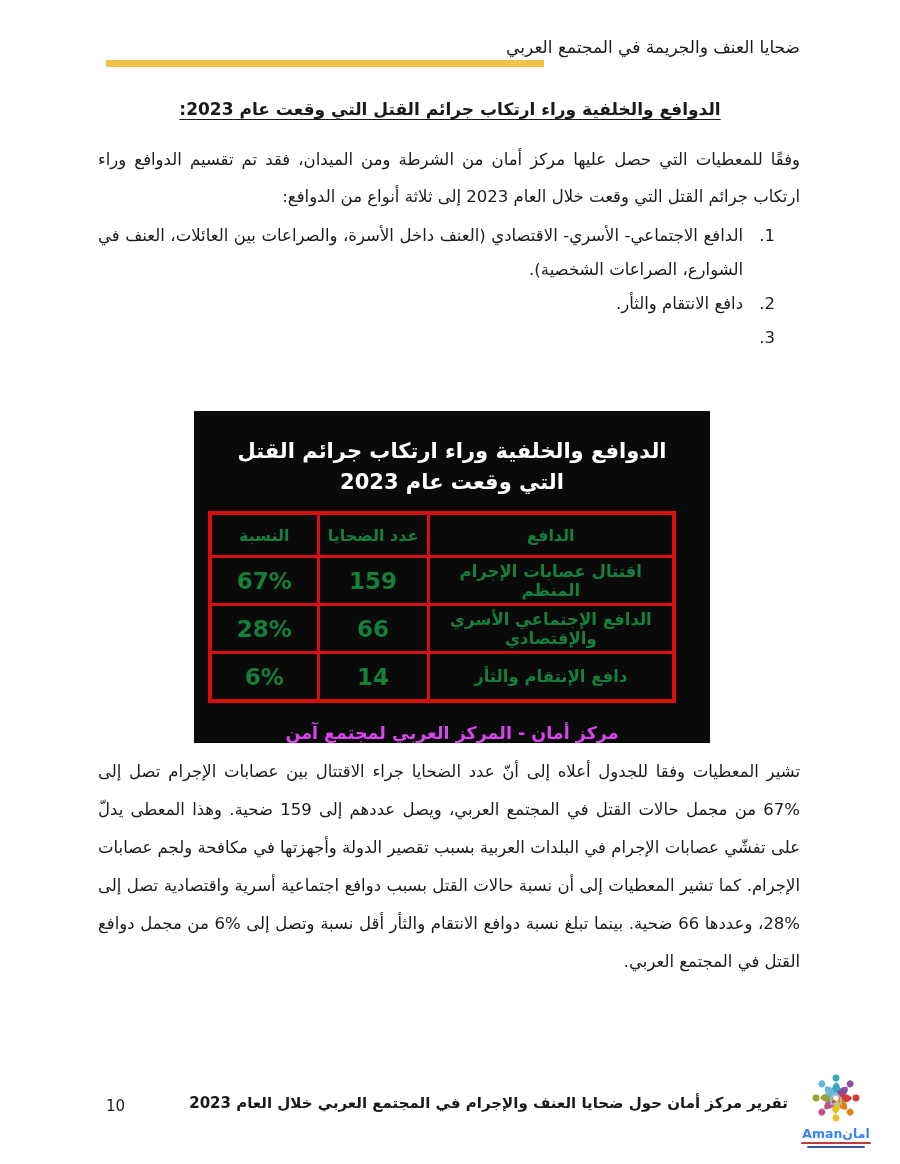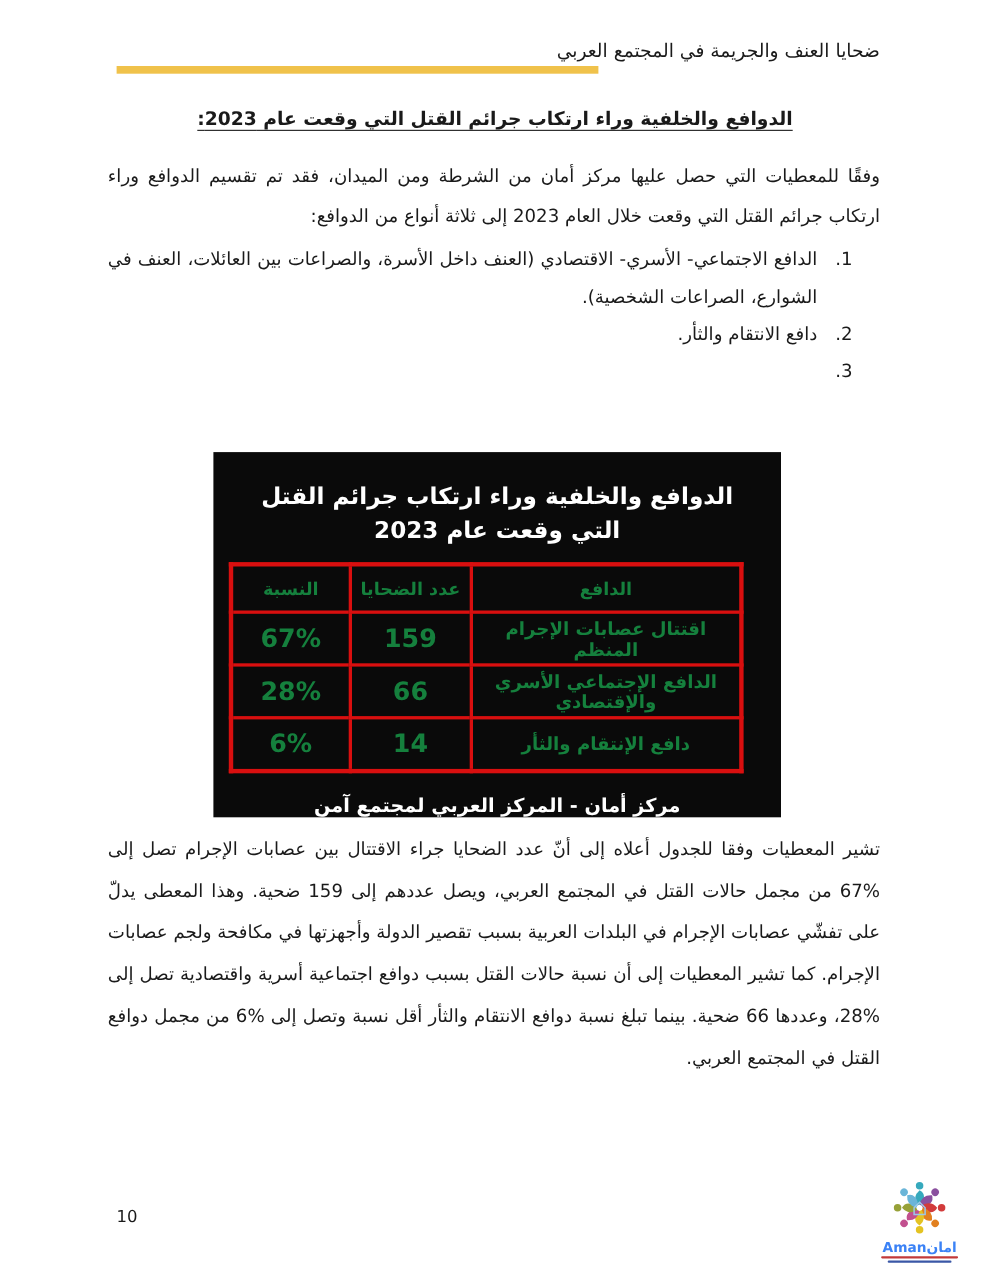--- a/index.html
+++ b/index.html
@@ -60,21 +60,21 @@
   .info-table{border:4px solid #d90f0f;}
   .col-percent{width:23.3%;}
   .col-victims{width:23.7%;}
   .col-motive{width:53%;}
   .hdr-row td{height:40px;font-size:16px;}
   .data-row td{height:45px;}
   .cell-num{font-size:23px;font-family:"DejaVu Sans",sans-serif;direction:ltr;}
   .cell-motive{font-size:16.5px;}
   .info-caption{
     margin-top:20px;text-align:center;
-    font-size:17.5px;font-weight:bold;color:#ffffff;
+    font-size:17.5px;font-weight:bold;color:#d946ef;
   }
   
   .page-number{position:absolute;left:106px;top:1097px;font-size:15px;direction:ltr;}
   .footer-title{position:absolute;right:112px;top:1094px;font-size:15px;font-weight:bold;}
   .logo{position:absolute;left:794px;top:1070px;width:84px;text-align:center;direction:ltr;}
   .logo-wordmark{font-size:12.5px;font-weight:bold;color:#3b82f6;line-height:12px;margin-top:-2px;}
   .logo-tagline{height:2px;margin:2px auto 0;border-radius:1px;}
   .tag-red{width:70px;background:#c23a3a;}
   .tag-blue{width:58px;background:#3a57a6;}
 </style>
@@ -137,20 +137,21 @@
           <td class="cell-num">6%</td>
         </tr>
       </tbody>
     </table>
     <div class="info-caption">مركز أمان  - المركز العربي لمجتمع آمن</div>
   </div>
 
   <div class="para analysis">تشير المعطيات وفقا للجدول أعلاه إلى أنّ عدد الضحايا جراء الاقتتال بين عصابات الإجرام تصل إلى %67 من مجمل حالات القتل في المجتمع العربي، ويصل عددهم إلى 159 ضحية. وهذا المعطى يدلّ على تفشّي عصابات الإجرام في البلدات العربية بسبب تقصير الدولة وأجهزتها في مكافحة ولجم عصابات الإجرام. كما تشير المعطيات إلى أن نسبة حالات القتل بسبب دوافع اجتماعية أسرية واقتصادية تصل إلى %28، وعددها 66 ضحية. بينما تبلغ نسبة دوافع الانتقام والثأر أقل نسبة وتصل إلى %6 من مجمل دوافع القتل في المجتمع العربي.</div>
 
   <div class="page-number">10</div>
+  <div class="footer-title">تقرير مركز أمان حول ضحايا العنف والإجرام في المجتمع العربي خلال العام 2023</div>
 
   <div class="logo">
     <svg width="84" height="56" viewBox="0 0 84 56" aria-hidden="true">
 
       <g>
         <g transform="rotate(0 42 28)">
           <circle cx="42" cy="8" r="3.4" fill="#36a9bd"></circle>
           <path d="M42 12 q -7 6 -2 14 q 6 -2 6 -8 q 0 -4 -4 -6 z" fill="#36a9bd"></path>
         </g>
         <g transform="rotate(45 42 28)">

